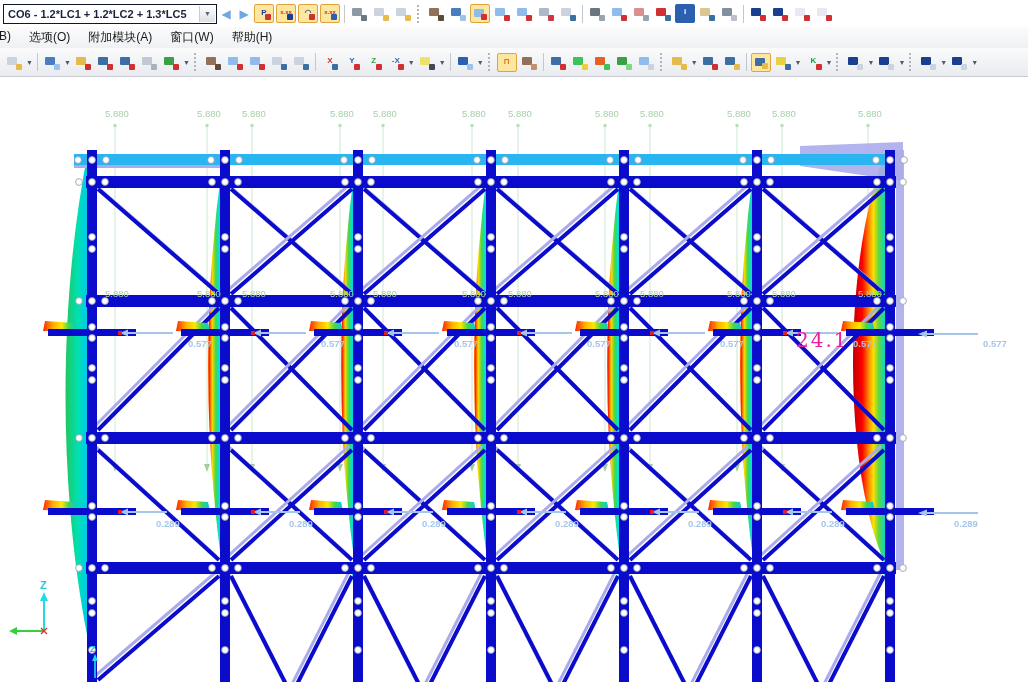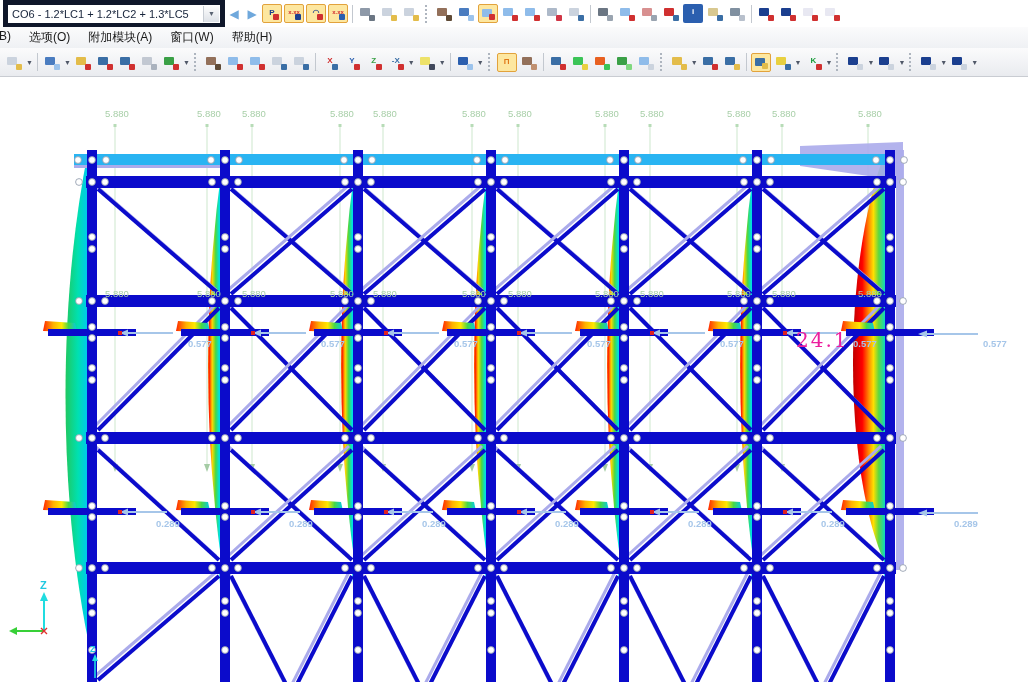--- a/index.html
+++ b/index.html
@@ -9,22 +9,22 @@
   .row1{position:absolute;left:0;top:0;width:1028px;height:27px;background:#fff;
         display:flex;align-items:center;border-bottom:1px solid #E3E5E8;}
   .menurow{position:absolute;left:0;top:27px;width:1028px;height:21px;
         background:linear-gradient(#FBFBFC,#EFF1F4);display:flex;align-items:center;
         font-size:12px;color:#1a1a1a;}
   .row3{position:absolute;left:0;top:48px;width:1028px;height:28px;
         background:linear-gradient(#FBFBFC,#E9EBEF);display:flex;align-items:center;
         border-bottom:1px solid #C9CCD2;overflow:hidden;}
   .menu-item{padding:2px 9px;cursor:default;}
   .menu-item:first-child{padding-left:2px;margin-left:-3px;}
-  .combo{width:212px;height:18px;border:5px solid #0f172a;background:#fff;margin-left:3px;
-         display:flex;align-items:center;position:relative;}
+  .combo{width:212px;height:18px;border:1px solid #0f172a;background:#fff;margin-left:3px;
+         display:flex;align-items:center;position:relative;font-weight:bold;}
   .combo .val{font-size:11px;color:#16233A;padding-left:4px;white-space:nowrap;overflow:hidden;}
   .combo .btn{position:absolute;right:1px;top:1px;bottom:1px;width:15px;
          background:linear-gradient(#FDFDFD,#DDE1E7);border-left:1px solid #C8CDD4;
          font-size:7px;color:#5A6372;display:flex;align-items:center;justify-content:center;}
   .nav{width:16px;height:18px;display:flex;align-items:center;justify-content:center;
        font-size:12px;color:#6FA8DC;margin:0 1px;}
   .icon{width:20px;height:19px;border-radius:2px;position:relative;margin:1px;flex:none;}
   .icon.hl{background:#FDE7A0;border:1px solid #E2A23C;width:20px;height:19px;box-sizing:border-box;}
   .icon .b1{position:absolute;left:3px;top:4px;width:10px;height:8px;border-radius:1px;}
   .icon .b2{position:absolute;right:2px;bottom:2px;width:6px;height:6px;border-radius:1px;}

